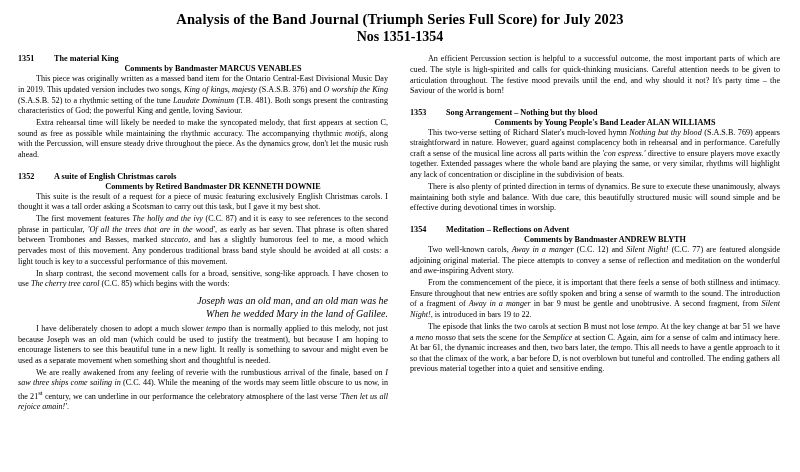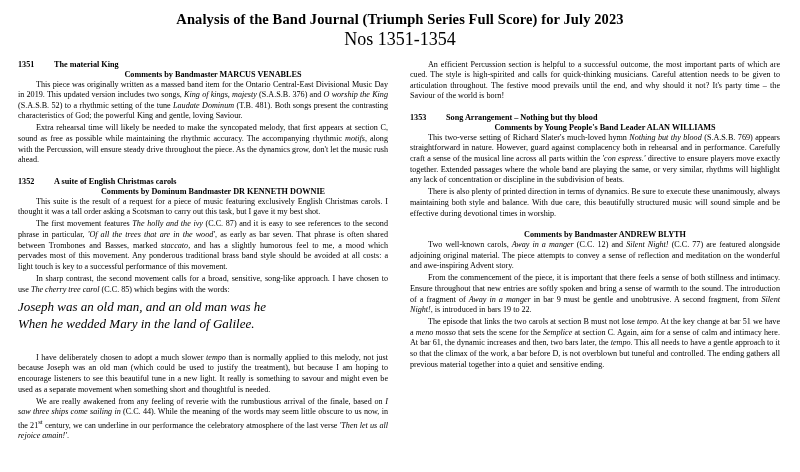--- a/index.html
+++ b/index.html
@@ -25,22 +25,22 @@
     text-align: center;
     margin-bottom: 8px;
   }
   .title-main {
     font-size: 14.5px;
     font-weight: bold;
     line-height: 1.25;
     letter-spacing: 0.1px;
   }
   .title-sub {
-    font-size: 18px;
-    font-weight: normal;
+    font-size: 14px;
+    font-weight: bold;
     line-height: 1.3;
     text-align: center;
   }
   .columns {
     display: flex;
     gap: 22px;
     align-items: flex-start;
   }
   .col {
     width: 370px;
@@ -72,25 +72,25 @@
     font-family: Liberation Serif, serif;
   }
   p.para {
     font-size: 8.15px;
     line-height: 1.30;
     text-align: justify;
     margin: 0 0 1.5px 0;
     text-indent: 18px;
   }
   .verse {
-    font-size: 13px;
+    font-size: 10px;
     font-style: italic;
-    text-align: left;
+    text-align: right;
     line-height: 1.3;
-    margin: 4px 0 20px 0;
+    margin: 4px 0 4px 0;
   }
   .verse div {
     white-space: nowrap;
   }
   i { }
   .spacer-sm { height: 5px; }
 </style>
 </head>
 <body>
 
@@ -115,21 +115,21 @@
         <p class="para">Extra rehearsal time will likely be needed to make the syncopated melody, that first appears at section C, sound as free as possible while maintaining the rhythmic accuracy. The accompanying rhythmic <i>motifs</i>, along with the Percussion, will ensure steady drive throughout the piece. As the dynamics grow, don't let the music rush ahead.</p>
       </div>
 
       <div class="spacer-sm"></div>
 
       <div class="entry">
         <div class="entry-head">
           <span class="entry-num">1352</span>
           <span class="entry-title">A suite of English Christmas carols</span>
         </div>
-        <div class="entry-credit">Comments by Dominum Bandmaster DR KENNETH DOWNIE</div>
+        <div class="entry-credit">Comments by Retired Bandmaster DR KENNETH DOWNIE</div>
         <p class="para">This suite is the result of a request for a piece of music featuring exclusively English Christmas carols. I thought it was a tall order asking a Scotsman to carry out this task, but I gave it my best shot.</p>
         <p class="para">The first movement features <i>The holly and the ivy</i> (C.C. 87) and it is easy to see references to the second phrase in particular, <i>'Of all the trees that are in the wood'</i>, as early as bar seven. That phrase is often shared between Trombones and Basses, marked <i>staccato</i>, and has a slightly humorous feel to me, a mood which pervades most of this movement. Any ponderous traditional brass band style should be avoided at all costs: a light touch is key to a successful performance of this movement.</p>
         <p class="para">In sharp contrast, the second movement calls for a broad, sensitive, song-like approach. I have chosen to use <i>The cherry tree carol</i> (C.C. 85) which begins with the words:</p>
         <div class="verse">
           <div>Joseph was an old man, and an old man was he</div>
           <div>When he wedded Mary in the land of Galilee.</div>
         </div>
         <p class="para">I have deliberately chosen to adopt a much slower <i>tempo</i> than is normally applied to this melody, not just because Joseph was an old man (which could be used to justify the treatment), but because I am hoping to encourage listeners to see this beautiful tune in a new light. It really is something to savour and might even be used as a separate movement when something short and thoughtful is needed.</p>
         <p class="para">We are really awakened from any feeling of reverie with the rumbustious arrival of the finale, based on <i>I saw three ships come sailing in</i> (C.C. 44). While the meaning of the words may seem little obscure to us now, in the 21<sup>st</sup> century, we can underline in our performance the celebratory atmosphere of the last verse <i>'Then let us all rejoice amain!'</i>.</p>
       </div>
@@ -150,20 +150,24 @@
           <span class="entry-title">Song Arrangement – Nothing but thy blood</span>
         </div>
         <div class="entry-credit">Comments by Young People's Band Leader ALAN WILLIAMS</div>
         <p class="para">This two-verse setting of Richard Slater's much-loved hymn <i>Nothing but thy blood</i> (S.A.S.B. 769) appears straightforward in nature. However, guard against complacency both in rehearsal and in performance. Carefully craft a sense of the musical line across all parts within the <i>'con espress.'</i> directive to ensure players move exactly together. Extended passages where the whole band are playing the same, or very similar, rhythms will highlight any lack of concentration or discipline in the subdivision of beats.</p>
         <p class="para">There is also plenty of printed direction in terms of dynamics. Be sure to execute these unanimously, always maintaining both style and balance. With due care, this beautifully structured music will sound simple and be effective during devotional times in worship.</p>
       </div>
 
       <div class="spacer-sm"></div>
 
       <div class="entry">
+        <div class="entry-head">
+          <span class="entry-num">1354</span>
+          <span class="entry-title">Meditation – Reflections on Advent</span>
+        </div>
         <div class="entry-credit">Comments by Bandmaster ANDREW BLYTH</div>
         <p class="para">Two well-known carols, <i>Away in a manger</i> (C.C. 12) and <i>Silent Night!</i> (C.C. 77) are featured alongside adjoining original material. The piece attempts to convey a sense of reflection and meditation on the wonderful and awe-inspiring Advent story.</p>
         <p class="para">From the commencement of the piece, it is important that there feels a sense of both stillness and intimacy. Ensure throughout that new entries are softly spoken and bring a sense of warmth to the sound. The introduction of a fragment of <i>Away in a manger</i> in bar 9 must be gentle and unobtrusive. A second fragment, from <i>Silent Night!</i>, is introduced in bars 19 to 22.</p>
         <p class="para">The episode that links the two carols at section B must not lose <i>tempo</i>. At the key change at bar 51 we have a <i>meno mosso</i> that sets the scene for the <i>Semplice</i> at section C. Again, aim for a sense of calm and intimacy here. At bar 61, the dynamic increases and then, two bars later, the <i>tempo</i>. This all needs to have a gentle approach to it so that the climax of the work, a bar before D, is not overblown but tuneful and controlled. The ending gathers all previous material together into a quiet and sensitive ending.</p>
       </div>
 
     </div>
 
   </div>
 </div>

